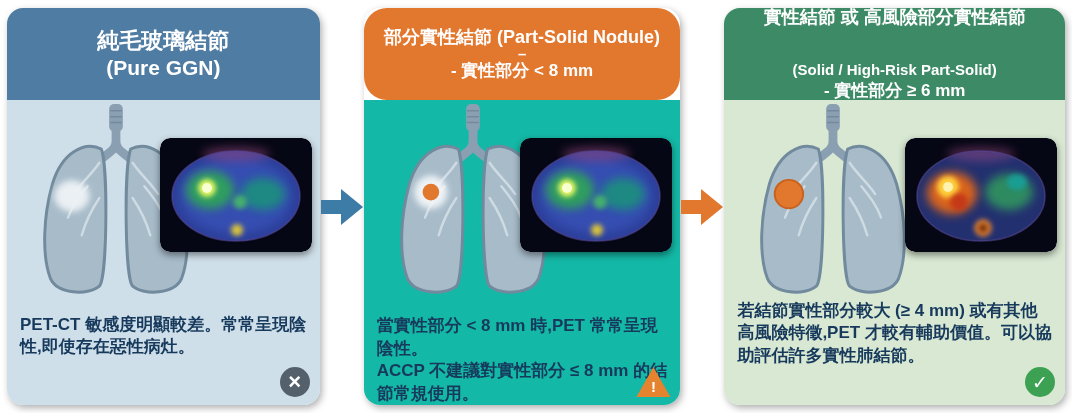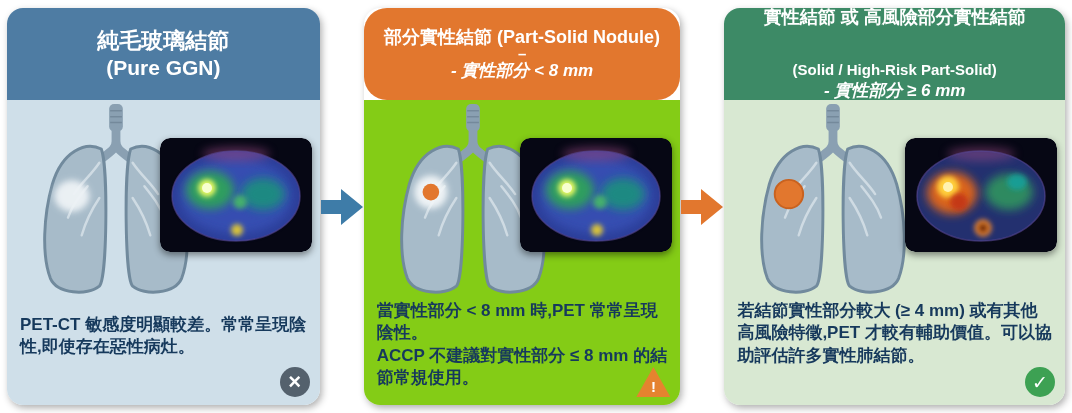--- a/index.html
+++ b/index.html
@@ -28,25 +28,25 @@
   }
   .p1 .panel-header { background:#4e7ca3; }
   .p2 .panel-header { background:#e2772e;border-radius:23px; }
   .p3 .panel-header { background:#3d8a66; }
 
   .h-line1 { font-size:22px; line-height:1.25; }
   .p2 .h-line1, .p3 .h-line1 { font-size:18px; }
   .h-line2 { font-size:21px; line-height:1.25; }
   .p2 .h-line2 { font-size:15px; line-height:0.8; }
   .p3 .h-line2 { font-size:15px;margin-top:32px; }
-  .h-line3 { font-size:17px; line-height:1.3;font-style:italic; }
+  .h-line3 { font-size:17px; line-height:1.3; }
 
   .panel-body { flex:1; position:relative; display:flex; flex-direction:column; }
   .p1 .panel-body { background:#cfdfe9; }
-  .p2 .panel-body { background:#84cc16; }
+  .p2 .panel-body { background:#14b8a6;justify-content:space-between; }
   .p3 .panel-body { background:#d8e8d2; }
 
   .illustration { position:relative; height:198px; flex:0 0 198px; }
   .lungs { position:absolute; left:6px; top:2px; }
   .pet   { position:absolute; right:8px; top:38px; border-radius:10px;
            box-shadow:0 3px 7px rgba(0,0,0,.45); }
 
   .body-text {
     padding:2px 13px 0 13px;
     font-size:17px; font-weight:bold; color:#16395c;

